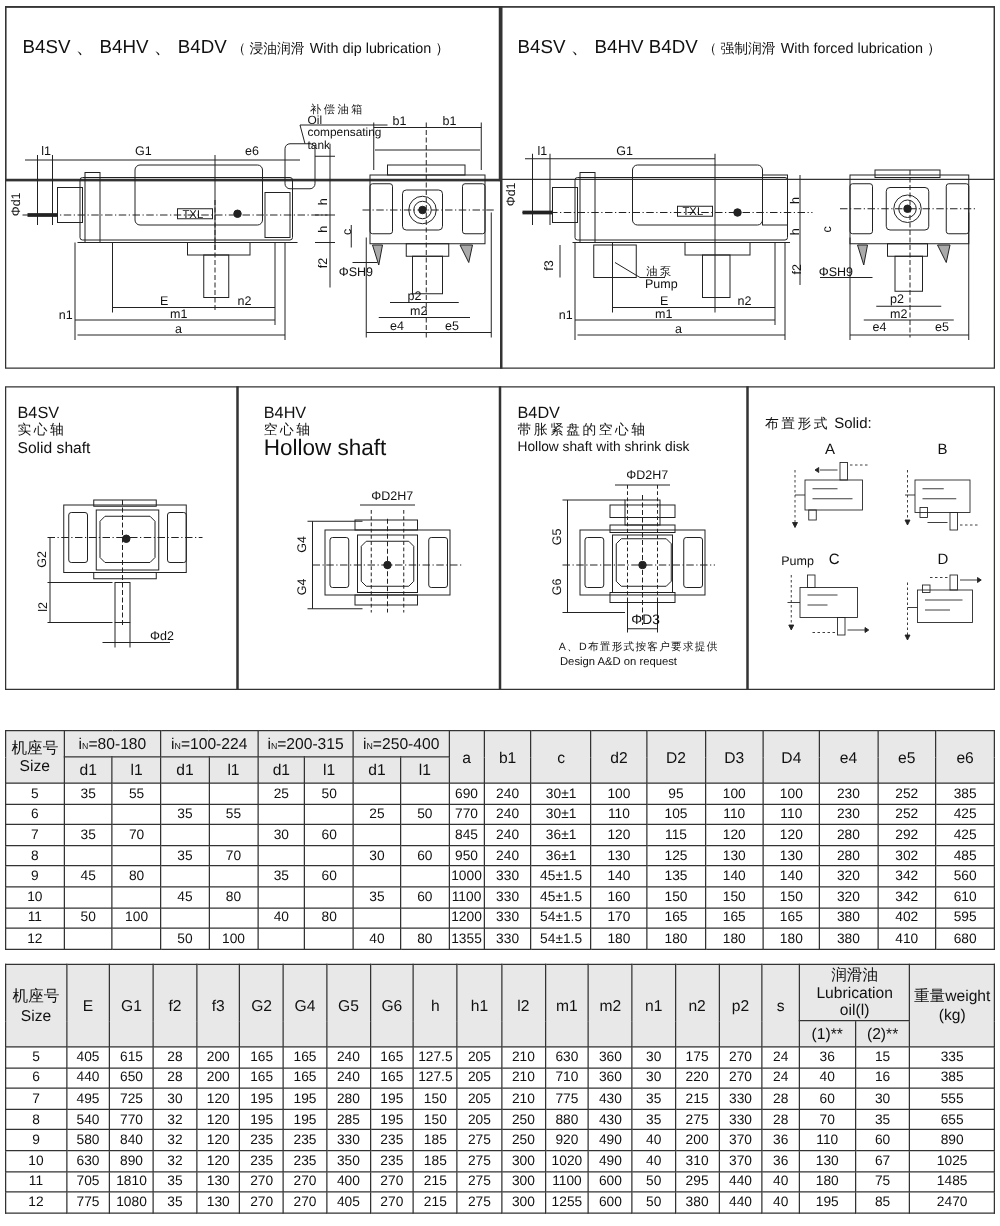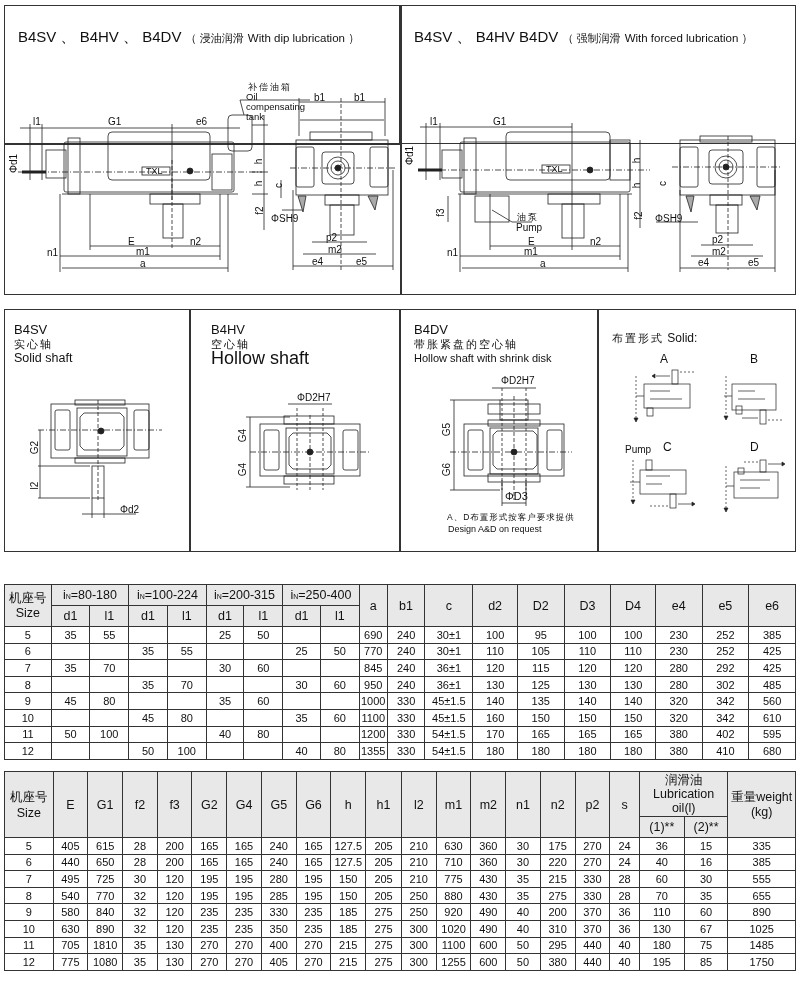--- a/index.html
+++ b/index.html
@@ -832,16 +832,16 @@
         <td>275</td>
         <td>300</td>
         <td>1255</td>
         <td>600</td>
         <td>50</td>
         <td>380</td>
         <td>440</td>
         <td>40</td>
         <td>195</td>
         <td>85</td>
-        <td>1750</td>
+        <td>2470</td>
       </tr>
     </tbody>
 </table>
 
 </body></html>

